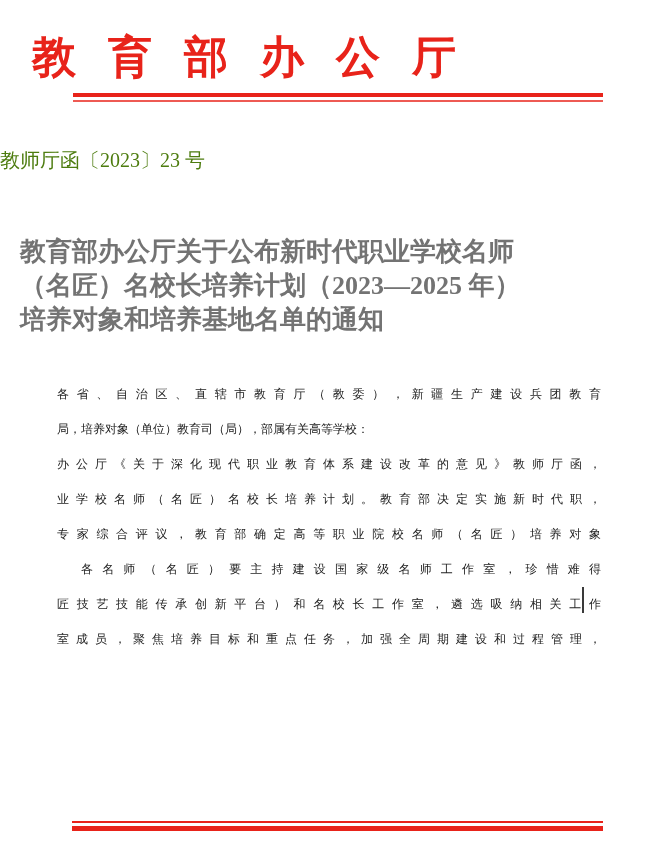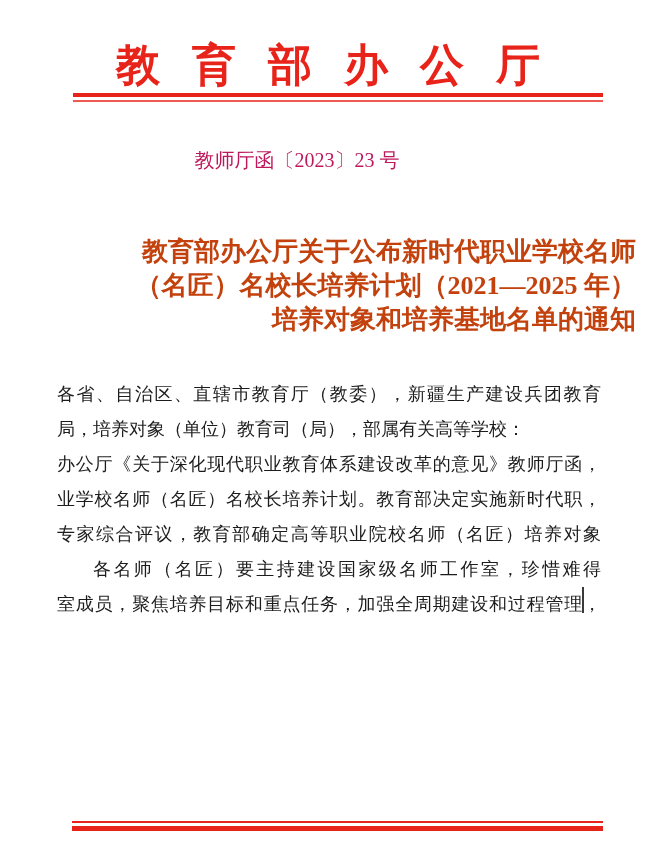--- a/index.html
+++ b/index.html
@@ -7,54 +7,54 @@
     position: relative;
     width: 656px;
     height: 860px;
     background: #ffffff;
     overflow: hidden;
     font-family: "Liberation Serif", "DejaVu Serif", serif;
     color: #1f1f1f;
   }
   .agency {
     position: absolute;
-    top: 36px; left: 0; right: 0;
-    text-align: center;
+    top: 28px; left: 0; right: 0;
+    text-align: left;
     font-size: 44px;
     font-weight: bold;
     color: #e8231a;
     letter-spacing: 32px;
     text-indent: 32px;
     white-space: nowrap;
   }
   .rule { position: absolute; background: #e8231a; }
   .rule-top-thick   { left: 73px; top: 93px;  width: 530px; height: 4px; }
   .rule-top-thin    { left: 73px; top: 100px; width: 530px; height: 2px; opacity: .75; }
   .rule-bottom-thin { left: 72px; top: 821px; width: 531px; height: 2px; }
   .rule-bottom-thick{ left: 72px; top: 826px; width: 531px; height: 5px; }
   .doc-number {
     position: absolute;
     top: 147px; left: 0; right: 62px;
-    text-align: center;
+    text-align: left;
     font-size: 20px;
-    color: #be185d;
+    color: #4d7c0f;
   }
   .title {
     position: absolute;
     top: 235px; left: 20px; right: 20px;
-    text-align: right;
+    text-align: left;
     font-size: 26px;
     font-weight: bold;
     line-height: 34px;
-    color: #c2410c;
+    color: #737373;
   }
   .body-text {
     position: absolute;
     top: 377px; left: 57px; width: 544px;
-    font-size: 18px;
+    font-size: 12px;
     line-height: 35px;
     color: #1c1c1c;
   }
   .body-text .line {
     text-align: justify;
     text-align-last: justify;
     white-space: nowrap;
   }
   .body-text .line.no-fill { text-align-last: left; }
   .body-text .line.indent { text-indent: 2em; }
@@ -72,31 +72,32 @@
 
   <div class="agency">教育部办公厅</div>
 
   <div class="rule rule-top-thick"></div>
   <div class="rule rule-top-thin"></div>
 
   <div class="doc-number">教师厅函〔2023〕23 号</div>
 
   <div class="title">
     <div>教育部办公厅关于公布新时代职业学校名师</div>
-    <div>（名匠）名校长培养计划（2021—2025 年）</div>
+    <div>（名匠）名校长培养计划（2023—2025 年）</div>
     <div>培养对象和培养基地名单的通知</div>
   </div>
 
   <div class="body-text">
     <div class="line">各省、自治区、直辖市教育厅（教委），新疆生产建设兵团教育</div>
     <div class="line no-fill">局，培养对象（单位）教育司（局），部属有关高等学校：</div>
     <div class="line">办公厅《关于深化现代职业教育体系建设改革的意见》教师厅函，</div>
     <div class="line">业学校名师（名匠）名校长培养计划。教育部决定实施新时代职，</div>
     <div class="line">专家综合评议，教育部确定高等职业院校名师（名匠）培养对象</div>
     <div class="line indent">各名师（名匠）要主持建设国家级名师工作室，珍惜难得</div>
+    <div class="line">匠技艺技能传承创新平台）和名校长工作室，遴选吸纳相关工作</div>
     <div class="line">室成员，聚焦培养目标和重点任务，加强全周期建设和过程管理，</div>
   </div>
 
   <div class="caret"></div>
 
   <div class="rule rule-bottom-thin"></div>
   <div class="rule rule-bottom-thick"></div>
 
 </div>
 

